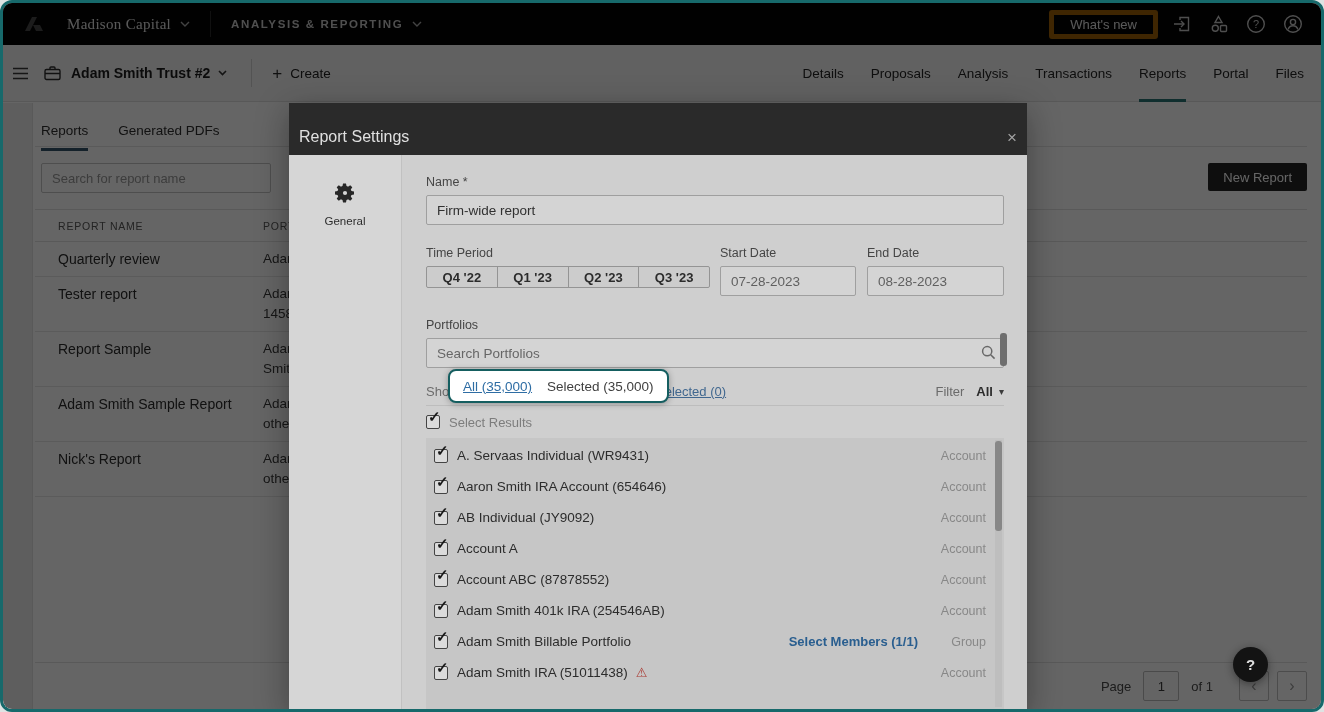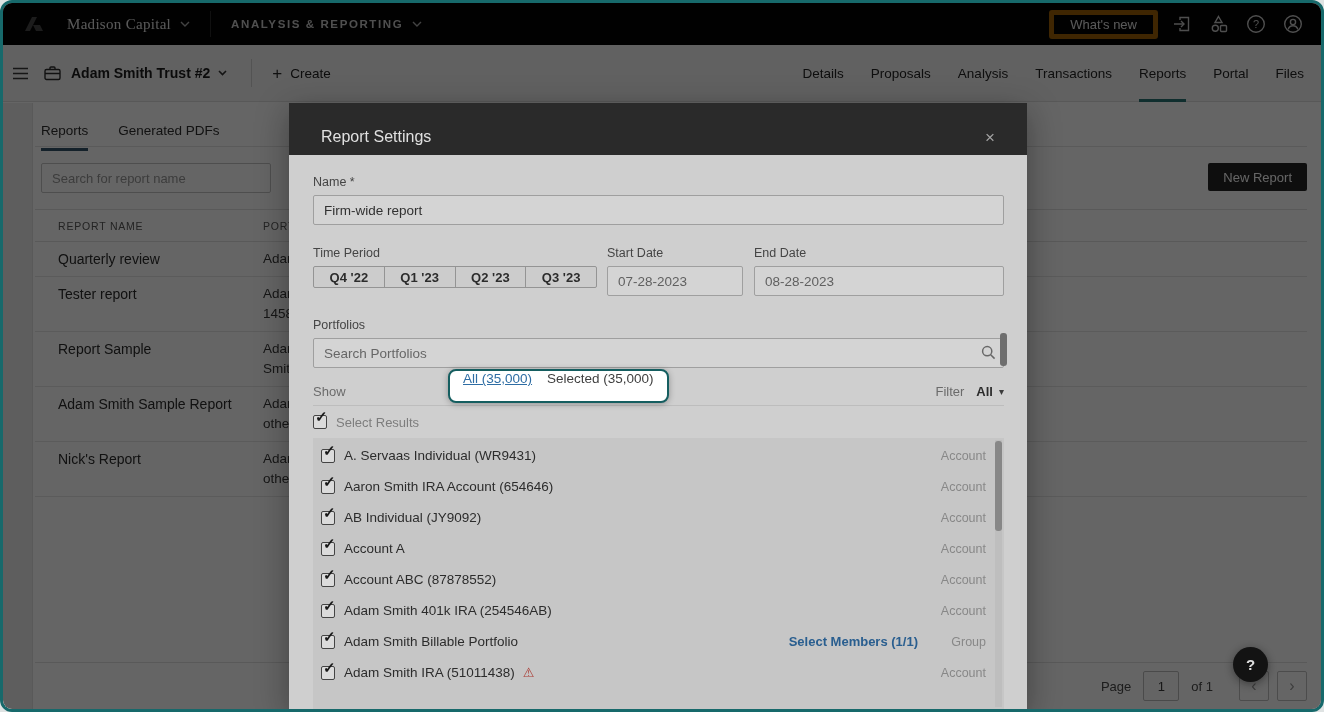--- a/index.html
+++ b/index.html
@@ -64,21 +64,21 @@
            color:#fff;display:flex;align-items:center;justify-content:center;font-size:15px;font-weight:bold;
            z-index:25;box-shadow:0 2px 8px rgba(0,0,0,.4);}
 
   
   .backdrop{position:absolute;inset:0;background:rgba(0,0,0,0.55);z-index:10;}
   .tour{position:absolute;inset:0;background:rgba(0,0,0,0.12);z-index:30;pointer-events:none;}
 
   
   .modal{position:absolute;left:286px;top:100px;width:738px;height:606px;z-index:20;overflow:hidden;
          box-shadow:0 8px 30px rgba(0,0,0,.35);}
-  .mhead{height:68px;background:#303030;display:flex;align-items:center;padding:0 32px;justify-content:flex-end;}
+  .mhead{height:68px;background:#303030;display:flex;align-items:center;padding:0 10px;justify-content:flex-end;}
   .mtitle{color:#fff;font-size:16px;}
   .mclose{margin-left:auto;color:#b9b9b9;font-size:17px;line-height:1;}
   .mbody{position:absolute;top:52px;left:0;right:0;bottom:0;display:flex;}
   .msidebar{width:113px;background:#f4f4f4;border-right:1px solid #dcdcdc;text-align:center;}
   .sbitem{margin-top:26px;}
   .sblabel{font-size:11.5px;color:#333;margin-top:6px;}
   .mcontent{flex:1;background:#ececec;position:relative;padding:20px 23px 0 24px;}
   .flabel{font-size:12.5px;color:#4f4f4f;height:14px;margin-bottom:6px;}
   .tinput{width:100%;height:30px;border:1px solid #b5b5b5;border-radius:2px;background:#f2f2f2;font-size:13.5px;
           color:#383838;padding:0 10px;font-family:"Liberation Sans",sans-serif;}
@@ -113,21 +113,21 @@
   .lname{margin-left:9px;font-size:13.5px;color:#333;}
   .lwarn{margin-left:8px;color:#c2443c;font-size:13px;line-height:1;}
   .llink{color:#2f6ba3;font-weight:bold;font-size:13px;margin-right:16px;}
   .ltype{color:#9b9b9b;font-size:12.5px;width:52px;text-align:right;}
   .mthumb{position:absolute;right:20px;top:178px;width:7px;height:33px;background:#7e7e7e;border-radius:3px;}
   .ptrack{position:absolute;right:2px;top:2px;bottom:2px;width:7px;background:#d9d9d9;}
   .pthumb{position:absolute;right:2px;top:3px;width:7px;height:90px;background:#9a9a9a;border-radius:3px;}
 
   
   .spot{position:absolute;left:445px;top:366px;height:34px;z-index:40;background:#fff;border:2px solid #155e60;
-        border-radius:8px;display:flex;align-items:flex-start;padding:0 13px;gap:15px;font-size:13.5px;
+        border-radius:8px;display:flex;align-items:center;padding:0 13px;gap:15px;font-size:13.5px;
         box-shadow:0 1px 6px rgba(0,0,0,.3);}
   .spot .alink{color:#2e6da4;text-decoration:underline;}
   .spot .slink{color:#3f3f3f;}
 </style>
 </head>
 <body>
 
 <div id="frame">
 
   <div class="page">
@@ -320,20 +320,29 @@
   <div class="backdrop"></div>
 
   <div class="helpfab">?</div>
 
   <div class="modal">
     <div class="mhead">
       <span class="mtitle">Report Settings</span>
       <span class="mclose">×</span>
     </div>
     <div class="mbody" style="position:absolute;">
+      <div class="msidebar">
+        <div class="sbitem">
+          <svg width="24" height="24" viewBox="0 0 24 24">
+              <path fill="#2e2e2e" d="M12 8a4 4 0 100 8 4 4 0 000-8zm9 5.5v-3l-2.6-.5a6.7 6.7 0 00-.6-1.5l1.5-2.2-2.1-2.1-2.2 1.5c-.5-.3-1-.5-1.5-.6L13 2.5h-3l-.5 2.6c-.5.1-1 .3-1.5.6L5.8 4.2 3.7 6.3l1.5 2.2c-.3.5-.5 1-.6 1.5l-2.6.5v3l2.6.5c.1.5.3 1 .6 1.5l-1.5 2.2 2.1 2.1 2.2-1.5c.5.3 1 .5 1.5.6l.5 2.6h3l.5-2.6c.5-.1 1-.3 1.5-.6l2.2 1.5 2.1-2.1-1.5-2.2c.3-.5.5-1 .6-1.5l2.6-.5z"></path>
+              <circle cx="12" cy="12" r="2.1" fill="#f4f4f4"></circle>
+            </svg>
+          <div class="sblabel">General</div>
+        </div>
+      </div>
       <div class="mcontent">
         <div class="flabel">Name *</div>
         <input class="tinput" value="Firm-wide report" style="">
 
         <div class="daterow">
           <div class="dcol1">
             <div class="flabel">Time Period</div>
             <div class="segmented">
 
                 <button class="seg">Q4 '22</button>

